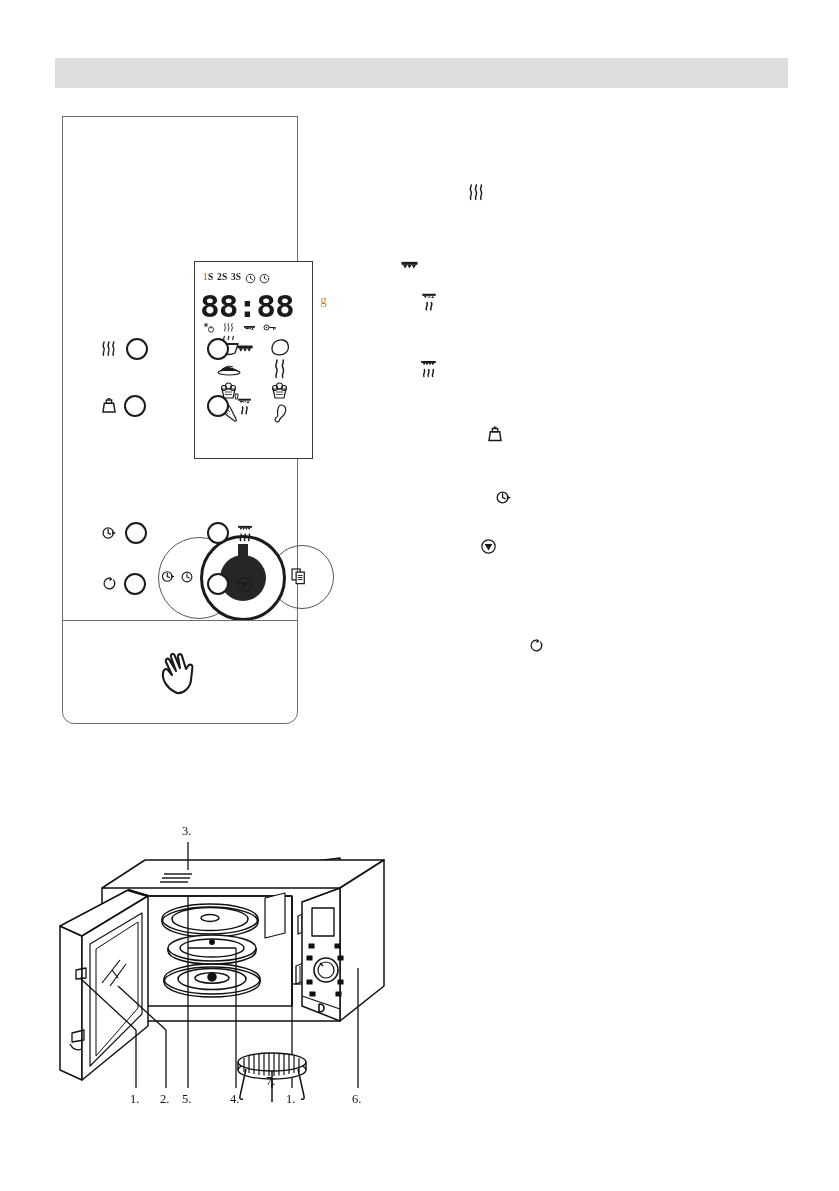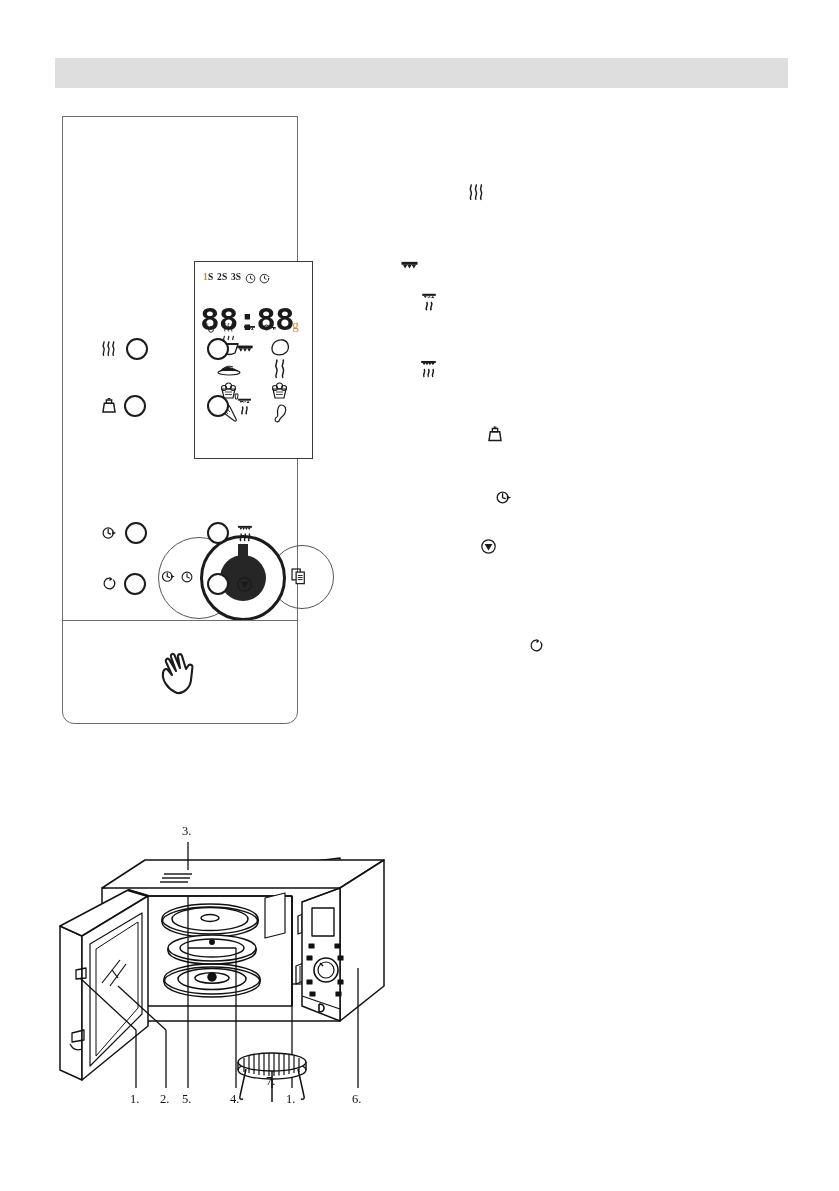--- a/index.html
+++ b/index.html
@@ -42,22 +42,22 @@
     position:absolute;left:8px;top:9px;width:104px;height:14px;
     display:flex;align-items:center;gap:3.5px;
   }
   .lcd-top .seg{
     font-family:"Liberation Serif", serif;
     font-size:9.5px;font-weight:700;letter-spacing:.2px;
     color:#1c1c1c;line-height:1;
   }
   .lcd-top .seg .s-one{color:#c98a2e;}
   .lcd-digits{
-    position:absolute;left:5px;top:38px;width:110px;height:34px;
-    display:flex;align-items:flex-end;
+    position:absolute;left:5px;top:30px;width:110px;height:34px;
+    display:flex;align-items:flex-start;gap:28px;
   }
   .seven-seg{
     font-family:"DejaVu Sans Mono", monospace;
     font-size:31px;font-weight:700;letter-spacing:-1px;
     color:#1a1a1a;line-height:.95;
     transform:scaleX(1.06);
     transform-origin:left bottom;
   }
   .unit-g{
     font-family:"Liberation Serif", serif;

